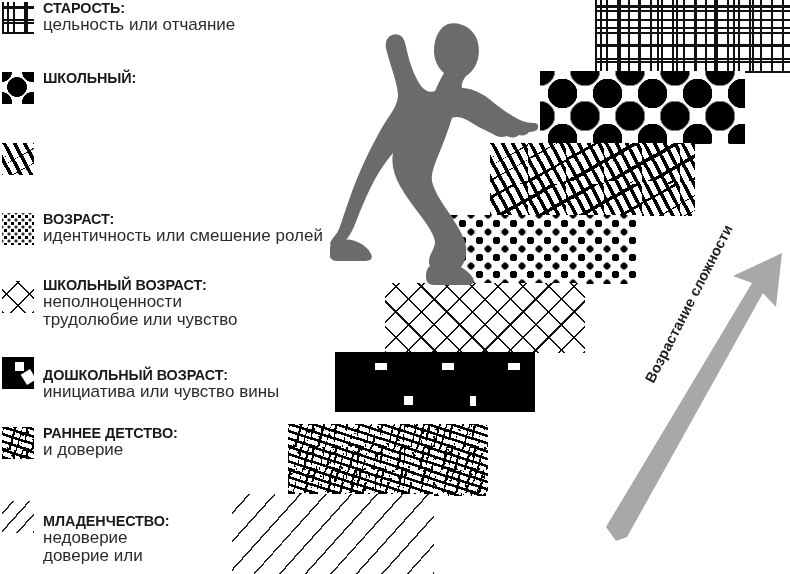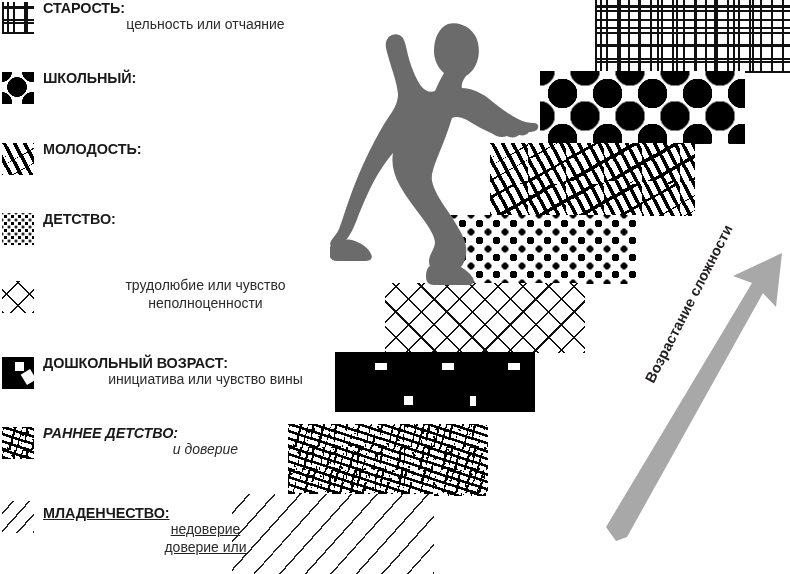--- a/index.html
+++ b/index.html
@@ -9,22 +9,22 @@
   #stage{position:absolute;left:0;top:0;width:790px;height:574px;}
 
   
   .legend{position:absolute;left:0;top:0;width:372px;height:532px;}
   .entry{position:absolute;left:0;width:372px;}
   .swatch{position:absolute;left:2px;width:32px;height:32px;overflow:hidden;
           background-repeat:repeat;background-color:#fff;}
   .etext{position:absolute;left:43px;width:325px;}
   .etitle{font-size:14.4px;font-weight:bold;letter-spacing:-0.1px;
           line-height:16px;margin:0;color:#1a1a1a;white-space:nowrap;}
-  .esub{font-size:14px;font-weight:normal;line-height:17.5px;margin:0;
-        color:#2b2b2b;text-align:center;}
+  .esub{font-size:17px;font-weight:normal;line-height:17.5px;margin:0;
+        color:#2b2b2b;}
 
   
   .block{position:absolute;background-color:#ffffff;}
 
   
   .p-mesh{
     background-image:
       repeating-linear-gradient(90deg,#111 0 2px,transparent 2px 11px),
       repeating-linear-gradient(0deg,#111 0 2px,transparent 2px 13px),
       repeating-linear-gradient(90deg,#111 0 2px,transparent 2px 19px),
@@ -185,61 +185,62 @@
     <div class="entry" style="top:70px;">
       <div class="swatch p-bigdots" style="top:2px;background-size:30px 30px,30px 30px;background-position:0 0,15px 15px;"></div>
       <div class="etext" style="top:0px;">
         <p class="etitle">ШКОЛЬНЫЙ:</p>
       </div>
     </div>
 
     <div class="entry" style="top:141px;">
       <div class="swatch p-dashes" style="top:2px;"></div>
       <div class="etext" style="top:0px;">
-        <p class="etitle">МОЛОДОСТЬ:</p>
       </div>
     </div>
 
     <div class="entry" style="top:211px;">
       <div class="swatch p-dots" style="top:2px;background-size:7px 7px,7px 7px;background-position:0 0,3.5px 3.5px;"></div>
       <div class="etext" style="top:0px;">
-        <p class="etitle">ДЕТСТВО:</p>
+        <p class="etitle">ВОЗРАСТ:</p>
+        <p class="esub">идентичность или смешение ролей</p>
       </div>
     </div>
 
     <div class="entry" style="top:277px;">
       <div class="swatch p-lattice" style="top:4px;background-image:repeating-linear-gradient(45deg,#111 0 1.6px,transparent 1.6px 16px),repeating-linear-gradient(-45deg,#111 0 1.6px,transparent 1.6px 16px);"></div>
       <div class="etext" style="top:0px;">
+        <p class="etitle">ШКОЛЬНЫЙ ВОЗРАСТ:</p>
+        <p class="esub">неполноценности</p>
         <p class="esub">трудолюбие или чувство</p>
-        <p class="esub">неполноценности</p>
       </div>
     </div>
 
     <div class="entry" style="top:355px;">
       <div class="swatch p-solid" style="top:2px;">
         <i style="left:13px;top:5px;width:9px;height:9px;"></i>
         <i style="left:21px;top:14px;width:11px;height:12px;transform:rotate(-32deg);background:#fff;"></i>
       </div>
-      <div class="etext" style="top:0px;">
+      <div class="etext" style="top:12px;">
         <p class="etitle">ДОШКОЛЬНЫЙ ВОЗРАСТ:</p>
         <p class="esub">инициатива или чувство вины</p>
       </div>
     </div>
 
     <div class="entry" style="top:425px;">
       <div class="swatch p-scribble" style="top:2px;"></div>
-      <div class="etext" style="top:0px;font-style:italic;">
+      <div class="etext" style="top:0px;">
         <p class="etitle">РАННЕЕ ДЕТСТВО:</p>
         <p class="esub">и доверие</p>
       </div>
     </div>
 
     <div class="entry" style="top:497px;">
       <div class="swatch p-hatch" style="top:4px;background-image:repeating-linear-gradient(-48deg,#222 0 1.4px,transparent 1.4px 12px);"></div>
-      <div class="etext" style="top:8px;text-decoration:underline;">
+      <div class="etext" style="top:16px;">
         <p class="etitle">МЛАДЕНЧЕСТВО:</p>
         <p class="esub">недоверие</p>
         <p class="esub">доверие  или</p>
       </div>
     </div>
 
   </div>
 </div>
 
 </body></html>

